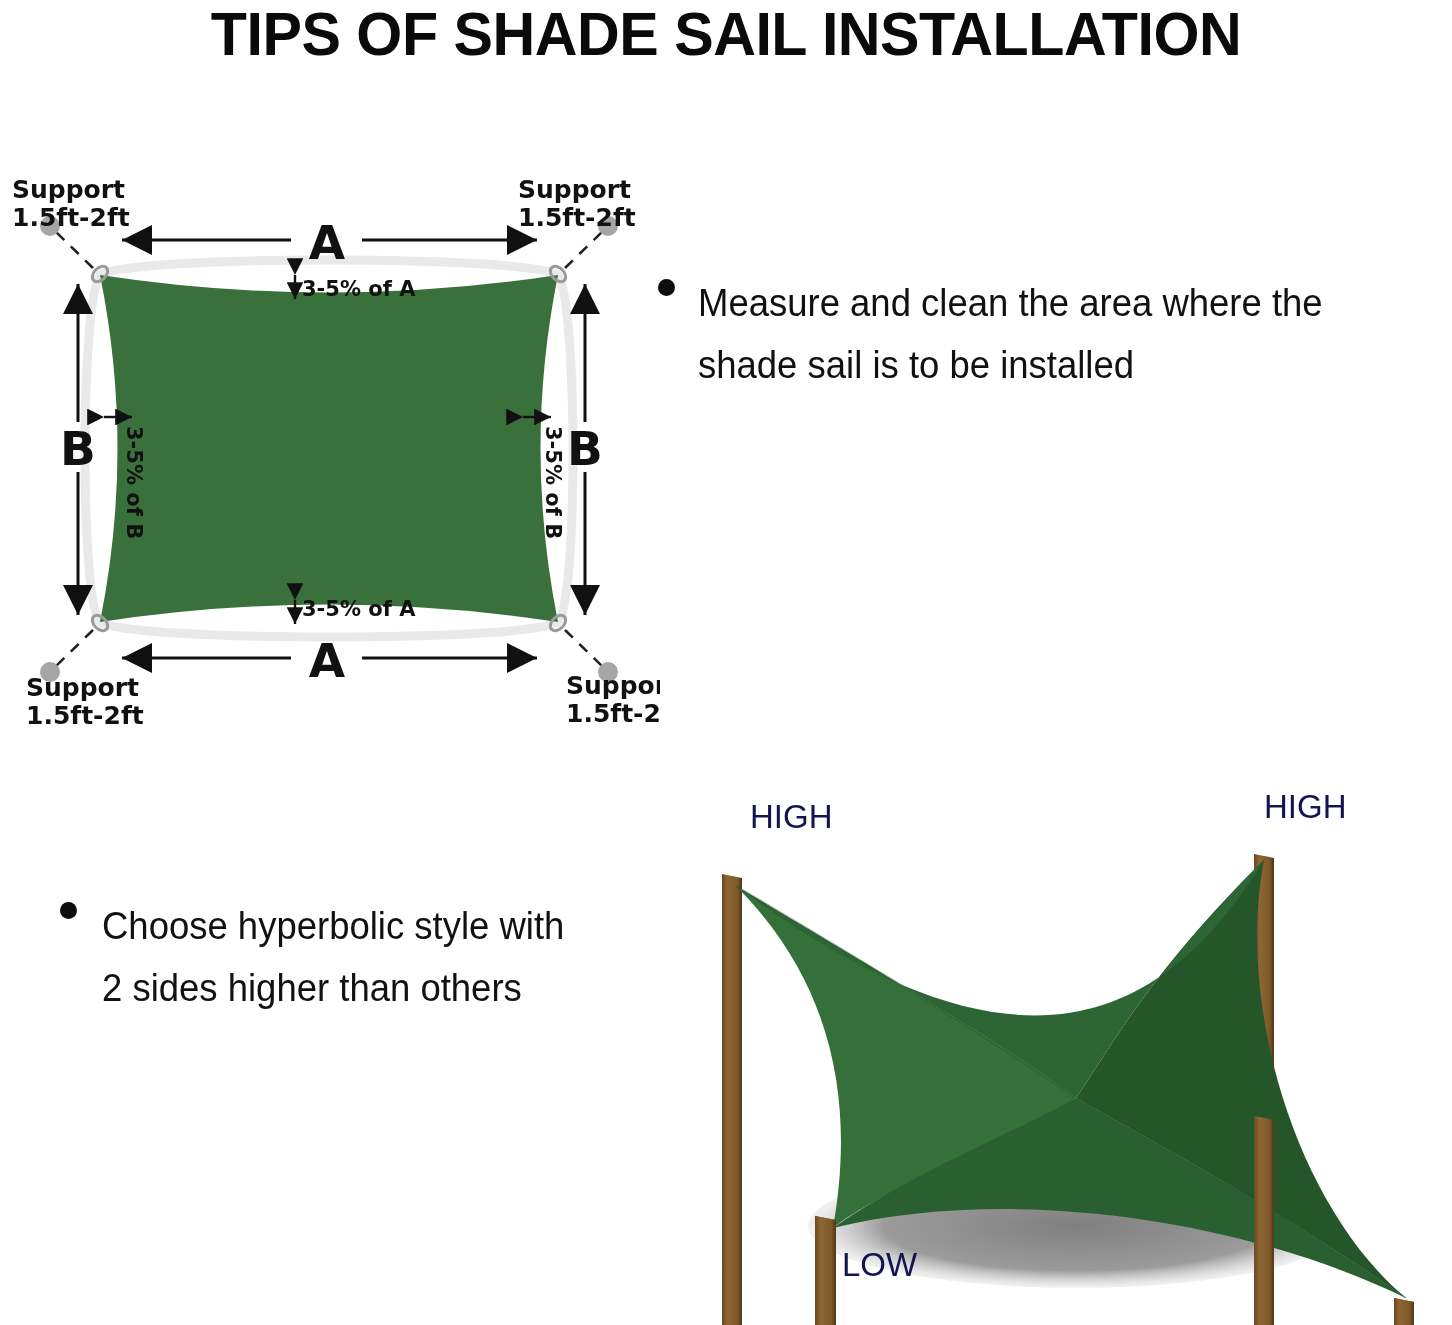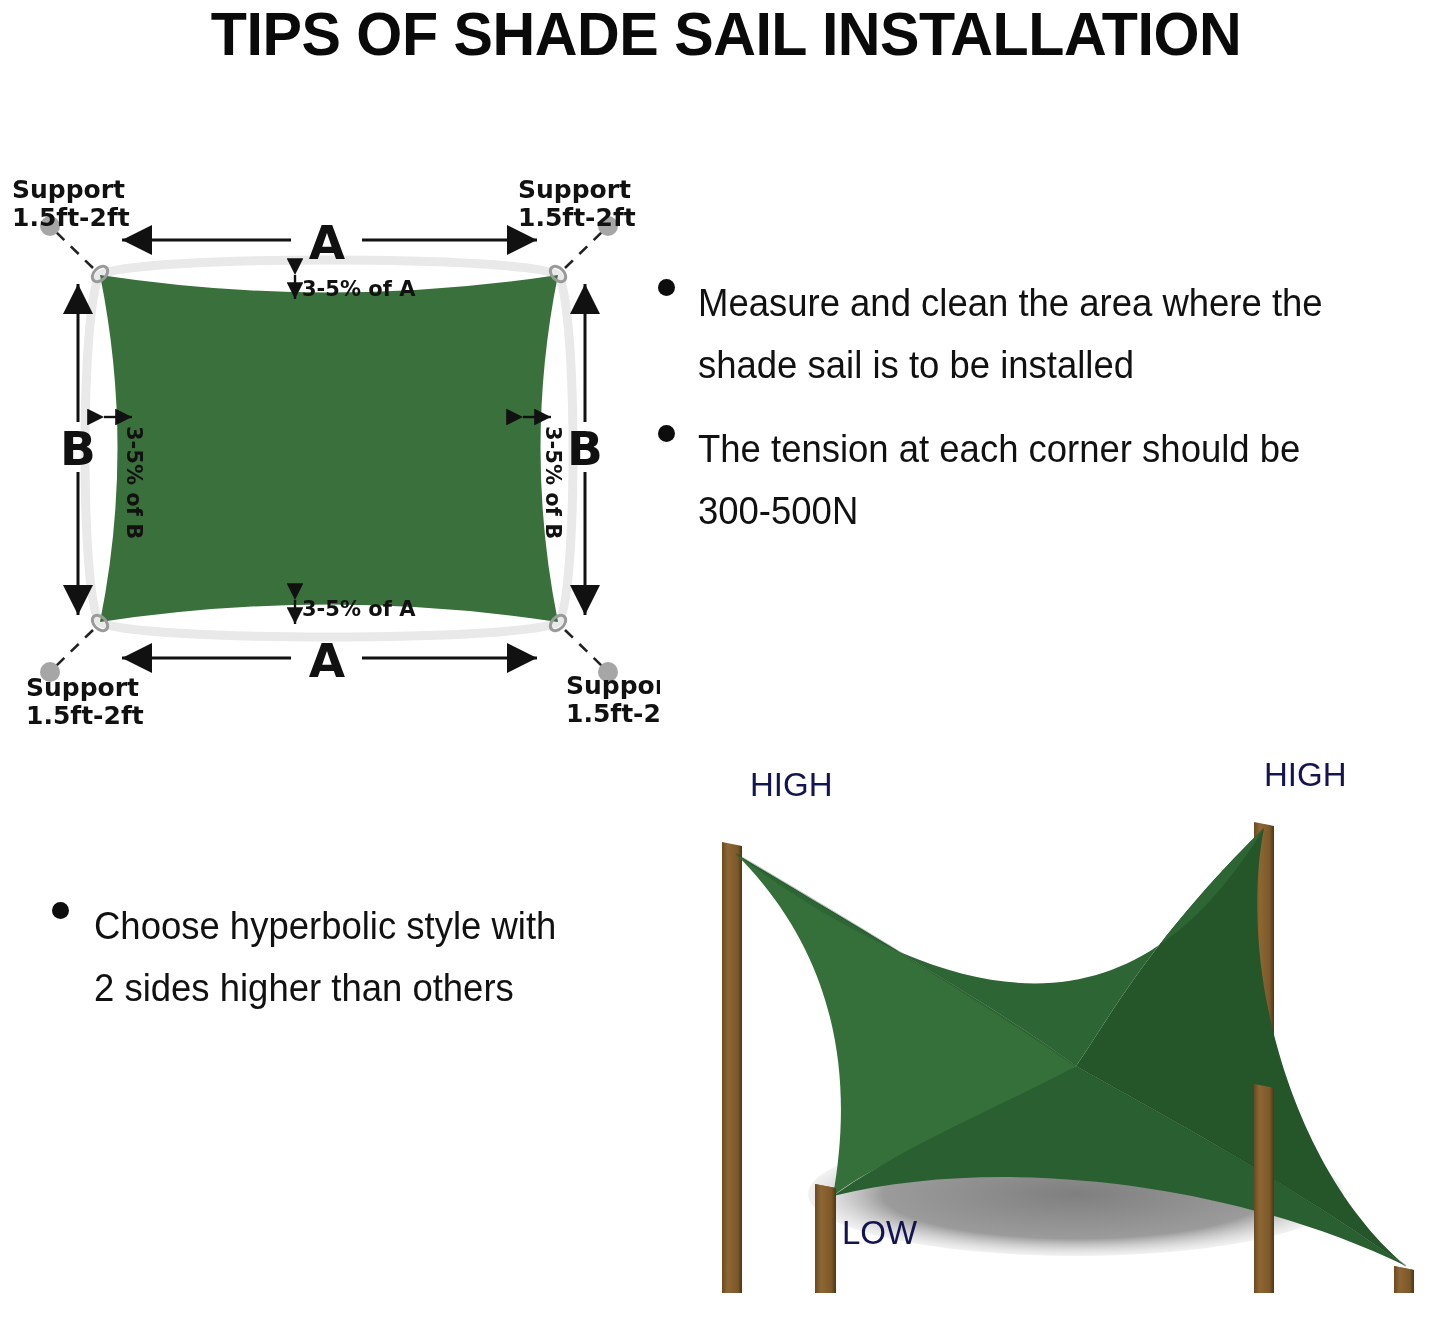--- a/index.html
+++ b/index.html
@@ -82,33 +82,33 @@
     transform-origin: left center;
     white-space: pre-line;
   }
 
   #tips-list-right {
     left: 640px;
     top: 272px;
     width: 812px;
   }
   #tips-list-left {
-    left: 0px;
+    left: 8px;
     top: 895px;
     width: 640px;
     padding-left: 44px;
   }
   #tips-list-left .bullet-dot { left: 8px; }
   #tips-list-left li { padding-left: 50px; }
 
   
   #hyperbolic-illustration {
     position: absolute;
     left: 676px;
-    top: 754px;
+    top: 786px;
     width: 776px;
     height: 539px;
   }
   #hyperbolic-illustration svg { display: block; }
   .hl-label {
     font-family: "Liberation Sans", sans-serif;
     font-size: 33px;
     fill: #141452;
   }
 </style>
@@ -221,25 +221,20 @@
       <text x="566" y="562">1.5ft-2ft</text>
     </g>
   </svg>
 </div>
 
 <ul class="bullet-list" id="tips-list-right">
   <li>
     <span class="bullet-dot"></span>
     <span class="bullet-text">Measure and clean the area where the
 shade sail is to be installed</span>
-  </li>
-  <li>
-    <span class="bullet-dot"></span>
-    <span class="bullet-text">The tension at each corner should be
-300-500N</span>
   </li>
 </ul>
 
 <ul class="bullet-list" id="tips-list-left">
   <li>
     <span class="bullet-dot"></span>
     <span class="bullet-text">Choose hyperbolic style with
 2 sides higher than others</span>
   </li>
 </ul>

